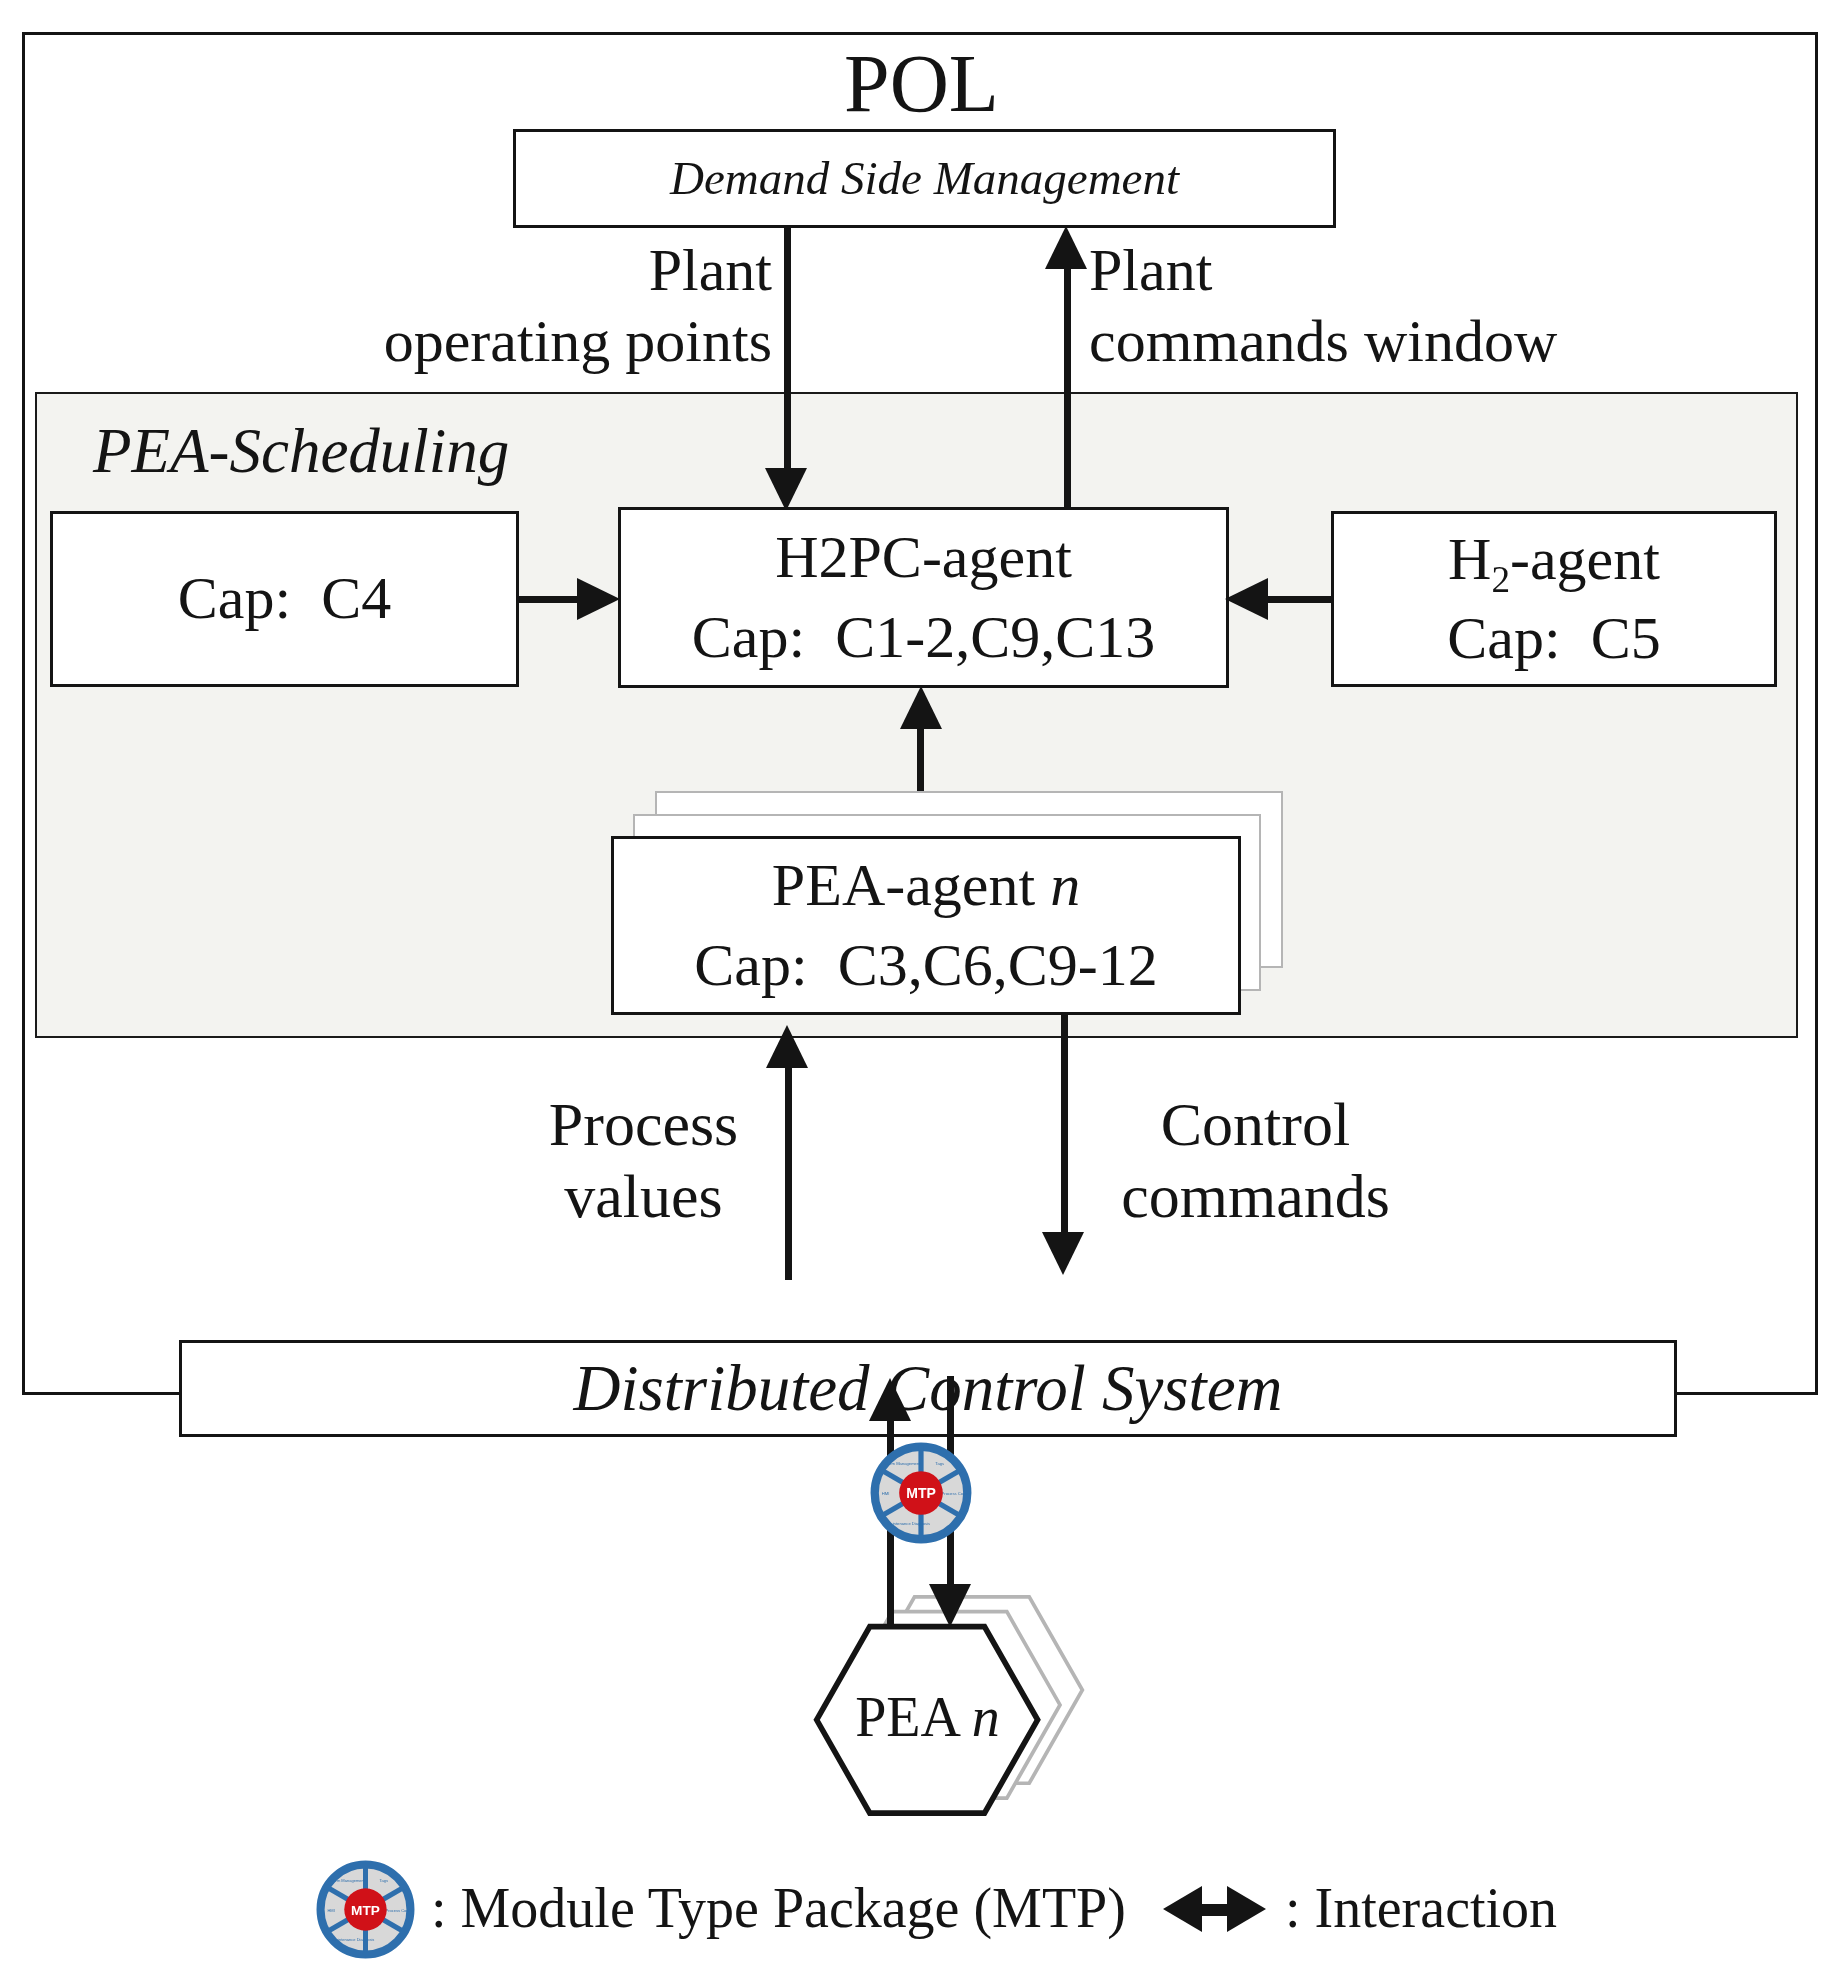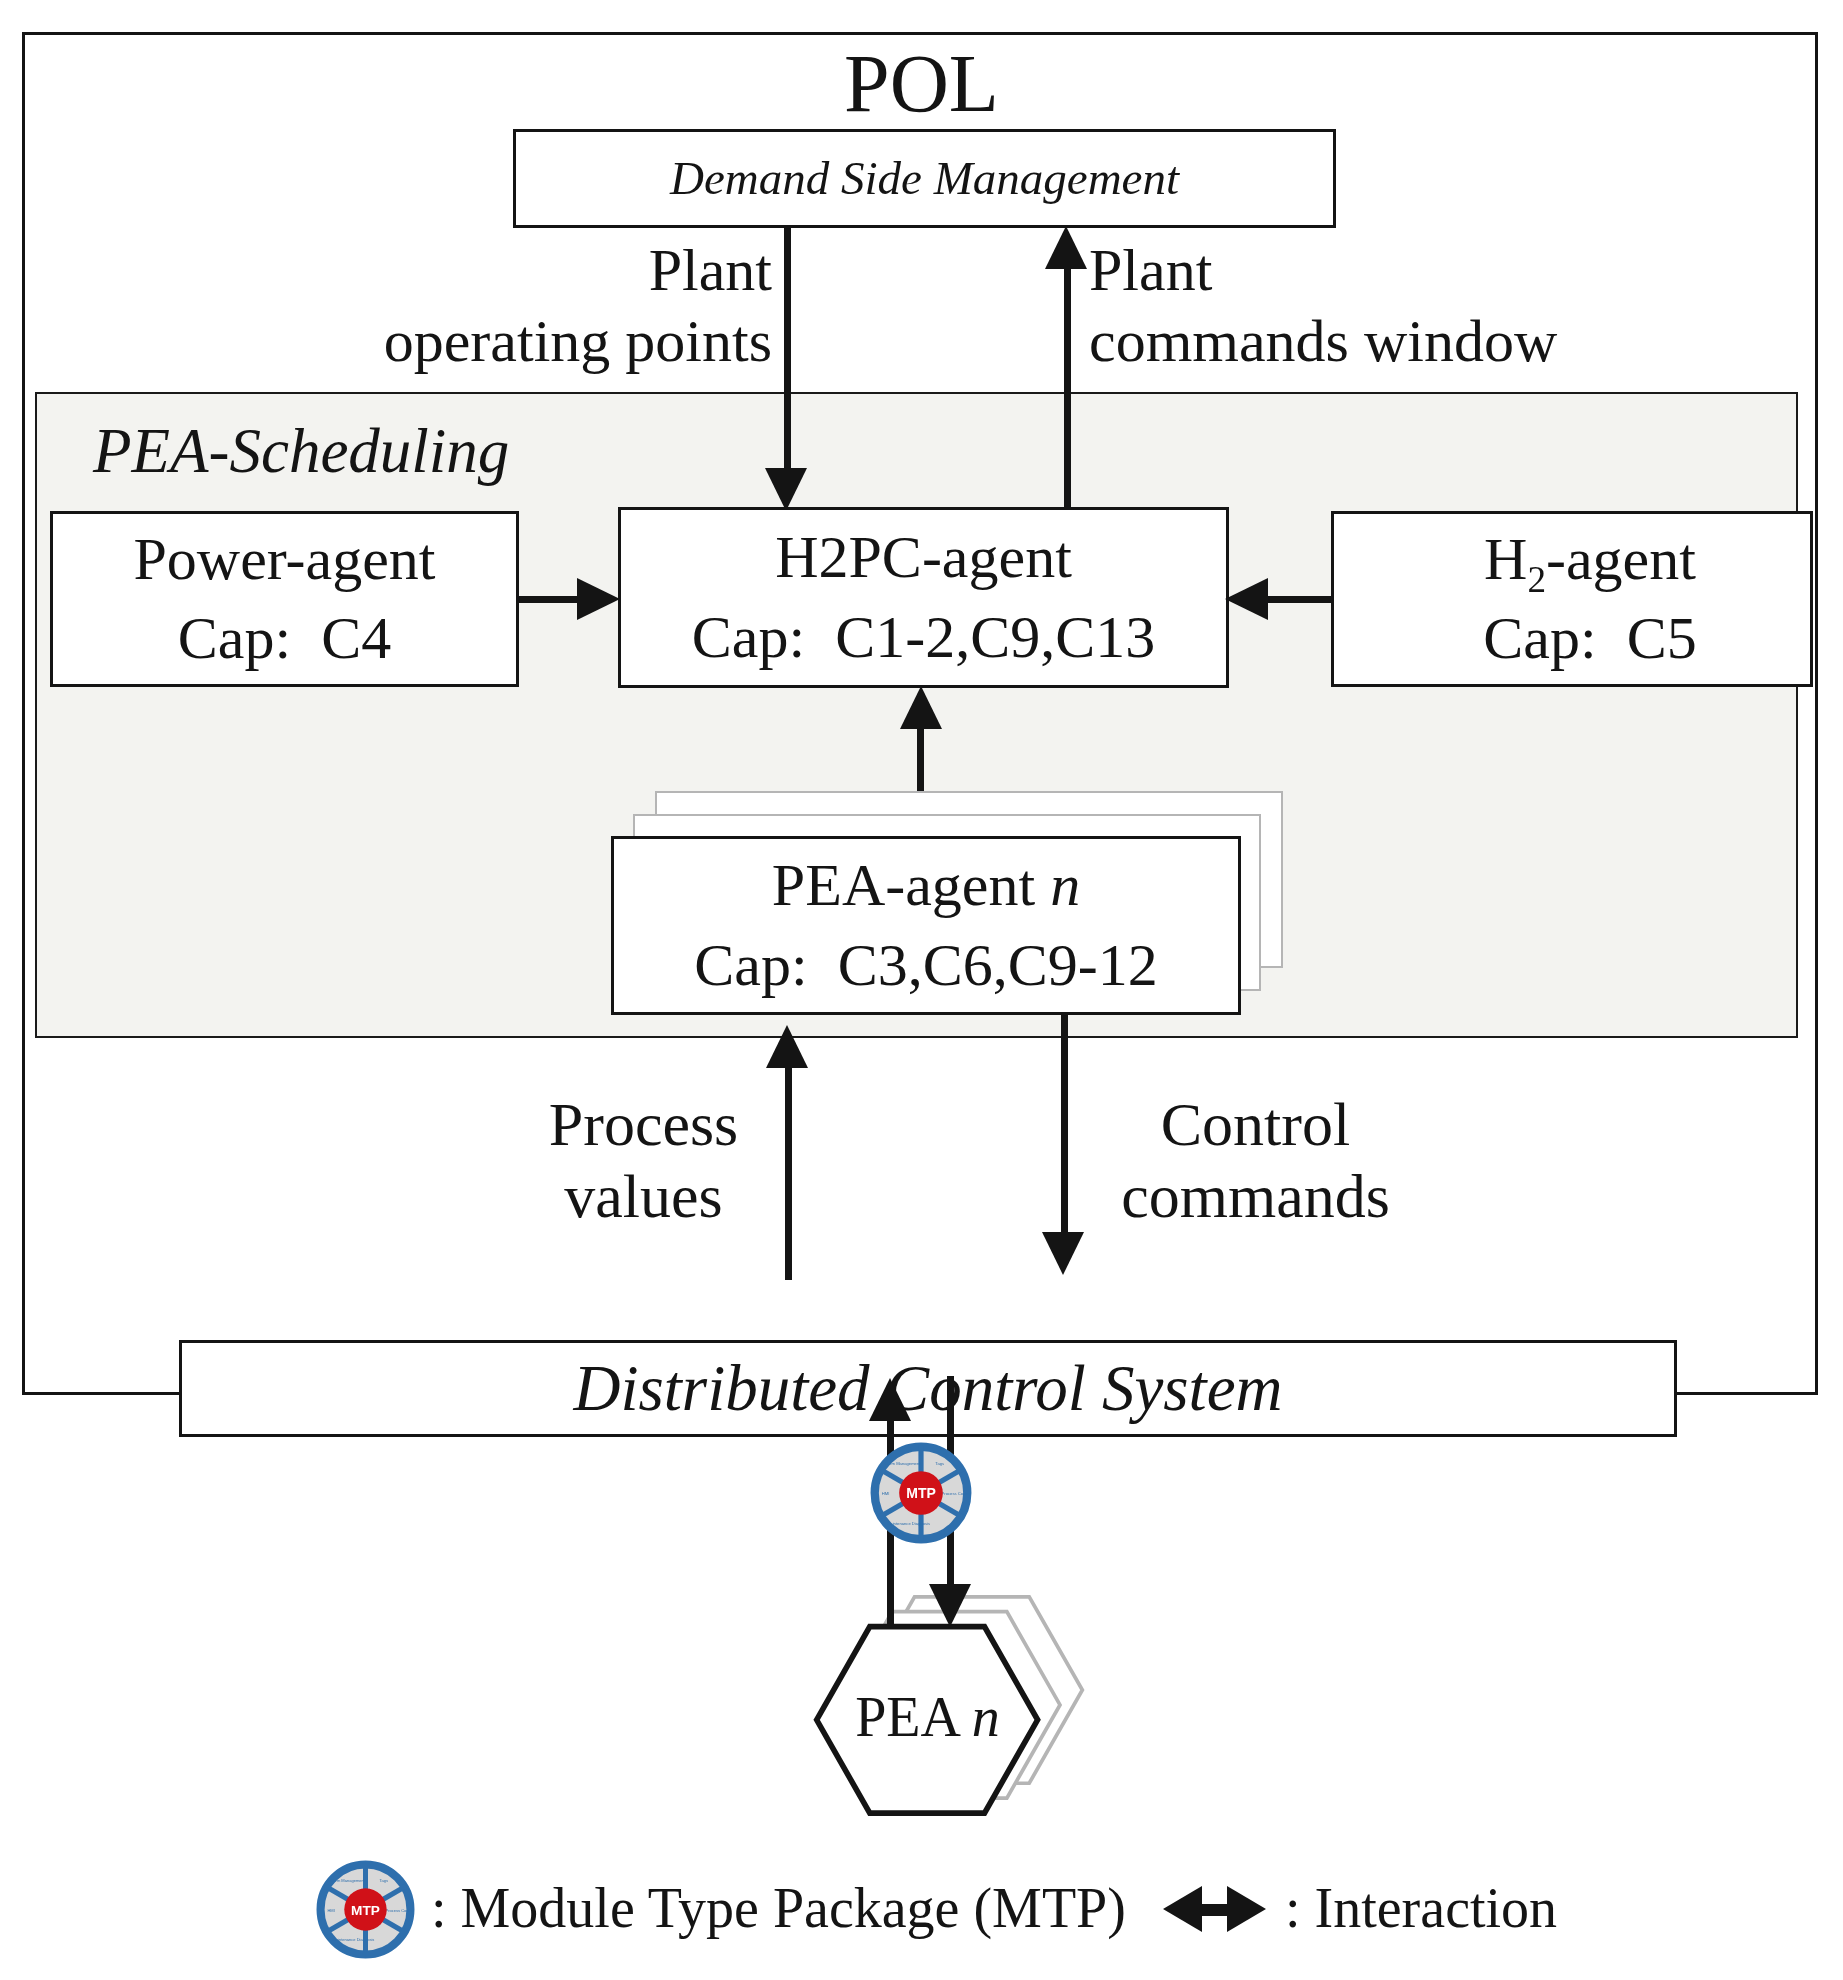--- a/index.html
+++ b/index.html
@@ -93,30 +93,29 @@
   <div class="flowlabel" style="left:224px;top:235px;width:548px;text-align:right;">
     <div>Plant</div>
     <div>operating points</div>
   </div>
   <div class="flowlabel" style="left:1089px;top:235px;width:578px;text-align:left;">
     <div>Plant</div>
     <div>commands window</div>
   </div>
 
   <div class="node" style="left:50px;top:511px;width:463px;height:170px;">
-    <div>Power-agent</div>
     <div class="cap">Cap:  C4</div>
   </div>
 
   <div class="node" style="left:618px;top:507px;width:605px;height:175px;">
     <div>H2PC-agent</div>
     <div class="cap">Cap:  C1-2,C9,C13</div>
   </div>
 
-  <div class="node" style="left:1331px;top:511px;width:440px;height:170px;padding-left:36px;">
+  <div class="node" style="left:1331px;top:511px;width:440px;height:170px;">
     <div>
       <span>H</span><sub>2</sub><span>-agent</span>
     </div>
     <div class="cap">Cap:  C5</div>
   </div>
 
   <div class="hline" style="left:516px;top:596px;width:63px;"></div>
   <div class="head-right" style="left:577px;top:578px;"></div>
 
   <div class="hline" style="left:1268px;top:596px;width:65px;"></div>

